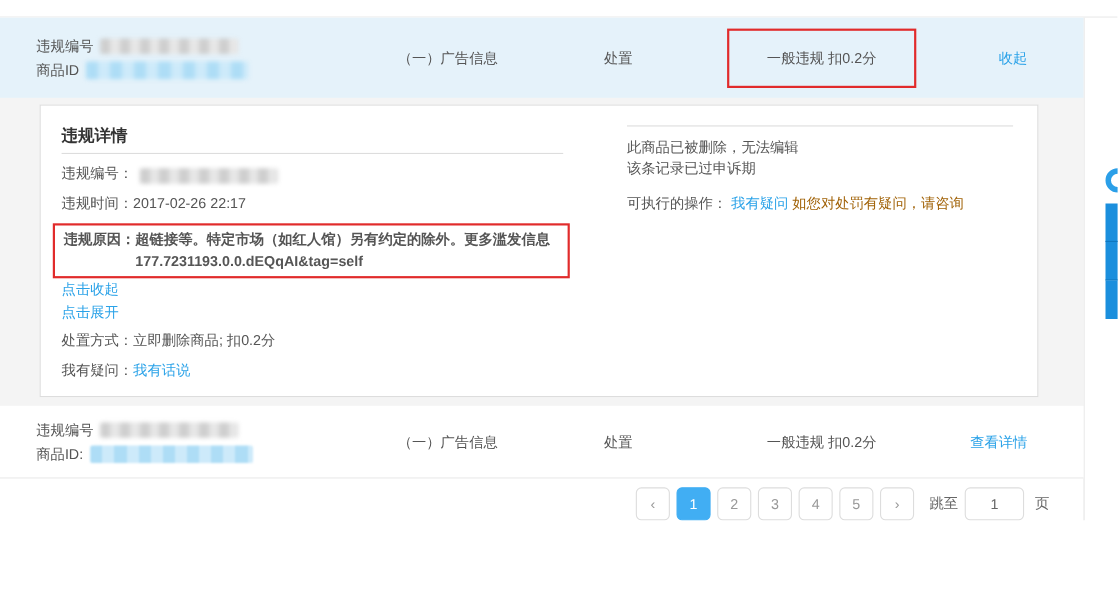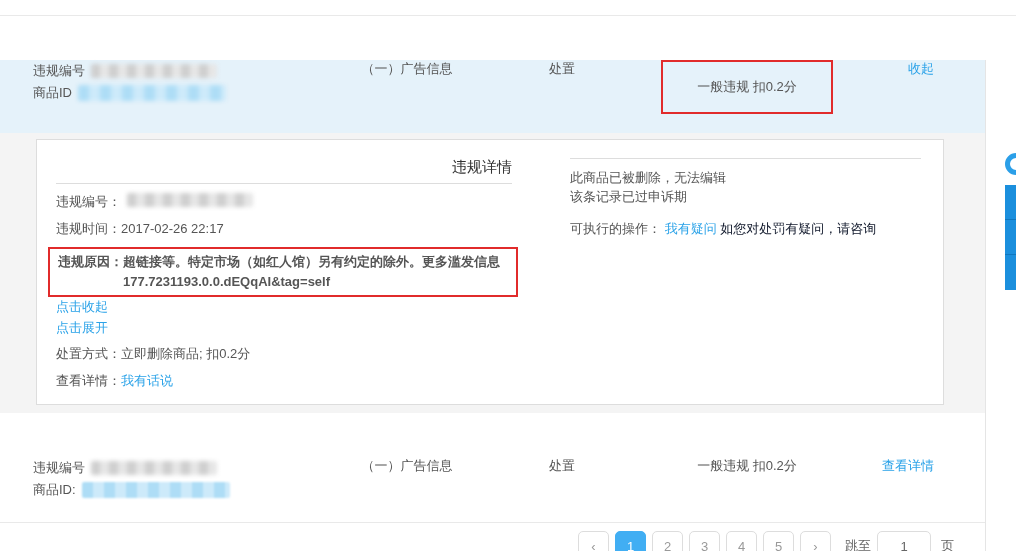--- a/index.html
+++ b/index.html
@@ -5,21 +5,21 @@
   * { margin:0; padding:0; box-sizing:border-box; }
   html,body { width:1016px; height:551px; overflow:hidden; background:#fff;
     font-family:"Liberation Sans","DejaVu Sans",sans-serif; }
   body { position:relative; }
 
   .topbar { height:16px; background:#fff; border-bottom:1px solid #e9e9e9; }
 
   .card { width:986px; border-right:1px solid #e5e5e5; background:#fff; }
 
   
-  .rec-row { display:flex; align-items:flex-start; font-size:13px; color:#555;margin-top:44px; }
+  .rec-row { display:flex; align-items:center; font-size:13px; color:#555; }
   .rec-header { height:73px; background:#e5f2fa; }
   .rec-collapsed { height:66px; background:#fff; border-bottom:1px solid #e9e9e9; }
   .col-ids { flex:0 0 312px; padding-left:33px; line-height:22px; }
   .id-line { display:flex; align-items:center; white-space:nowrap; }
   .blur-chip { display:inline-block; height:14px; margin-left:6px; border-radius:2px;
     filter:blur(2px); }
   .blur-gray { width:126px;
     background:repeating-linear-gradient(90deg,#cfcfcf 0 9px,#e6e6e6 9px 18px); }
   .blur-blue { width:148px; height:16px;
     background:repeating-linear-gradient(90deg,#aeddf6 0 11px,#cdeafa 11px 22px); }
@@ -30,33 +30,33 @@
     display:flex; align-items:center; justify-content:center; }
   .col-act { flex:1; text-align:right; padding-right:51px; }
   a.lnk { color:#2aa2e8; text-decoration:none; cursor:pointer; }
 
   
   .rec-body { background:#f4f4f4; padding:6px 41px 8px 36px; }
   .panel { background:#fff; border:1px solid #ddd; display:flex;
     padding:18px 22px 8px 19px; }
   .pcol-left  { width:456px; }
   .pcol-right { flex:1; margin-left:58px; }
-  .col-title { font-size:15px; font-weight:normal; color:#333; margin-bottom:6px;text-align:right; }
+  .col-title { font-size:15px; font-weight:bold; color:#333; margin-bottom:6px; }
   .rule { border-bottom:1px solid #ddd; margin-bottom:9px; }
   .field { display:flex; font-size:13px; color:#555; line-height:18px; margin-bottom:9px;
-    white-space:nowrap; }
+    white-space:nowrap;align-items:flex-end; }
   .field .lab { flex:none; }
   .reason-box { border:2px solid #e12b2b; display:flex; font-size:13px; color:#555;
     padding:3px 4px 3px 0; margin:0 0 1px -8px; width:470px;font-weight:bold; }
   .reason-box .lab { flex:none; line-height:20px; padding-left:8px; }
   .reason-lines div { line-height:20px; white-space:nowrap; }
   .link-row { text-align:left; font-size:13px; line-height:18px; margin:0 0 3px; }
   .op-line { font-size:13px; color:#555; line-height:19px; }
   .op-exec { margin-top:14px; font-size:13px; color:#555; }
-  .hint { color:#0f172a; }
+  .hint { color:#a16207; }
 
   
   .pager { margin-top:8px; display:flex; justify-content:flex-end; align-items:center;
     padding-right:31px; font-size:13px; color:#666; }
   .pg-btn { width:31px; height:30px; border:1px solid #ddd; border-radius:5px;
     background:#fff; color:#999; display:flex; align-items:center; justify-content:center;
     margin-left:6px; cursor:pointer; font-size:13px; }
   .pg-btn.active { background:#41aef3; border-color:#41aef3; color:#fff; }
   .pg-jump-label { margin:0 6px 0 14px; }
   .pg-input { width:54px; height:30px; border:1px solid #ddd; border-radius:5px;
@@ -130,21 +130,21 @@
 
         <div class="link-row" style="margin-bottom:8px;">
           <a class="lnk">点击展开</a>
         </div>
 
         <div class="field">
           <span class="lab">处置方式：</span>
           <span>立即删除商品; 扣0.2分</span>
         </div>
         <div class="field" style="margin-bottom:6px;">
-          <span class="lab">查看详情：</span>
+          <span class="lab">我有疑问：</span>
           <a class="lnk">我有话说</a>
         </div>
       </div>
 
       <div class="pcol-right">
         <div class="rule"></div>
         <div class="op-line">此商品已被删除，无法编辑</div>
         <div class="op-line">该条记录已过申诉期</div>
         <div class="op-exec">
           <span>可执行的操作：</span>

